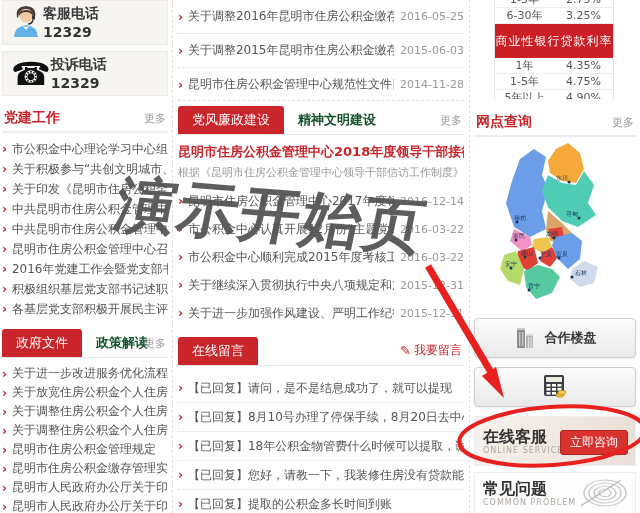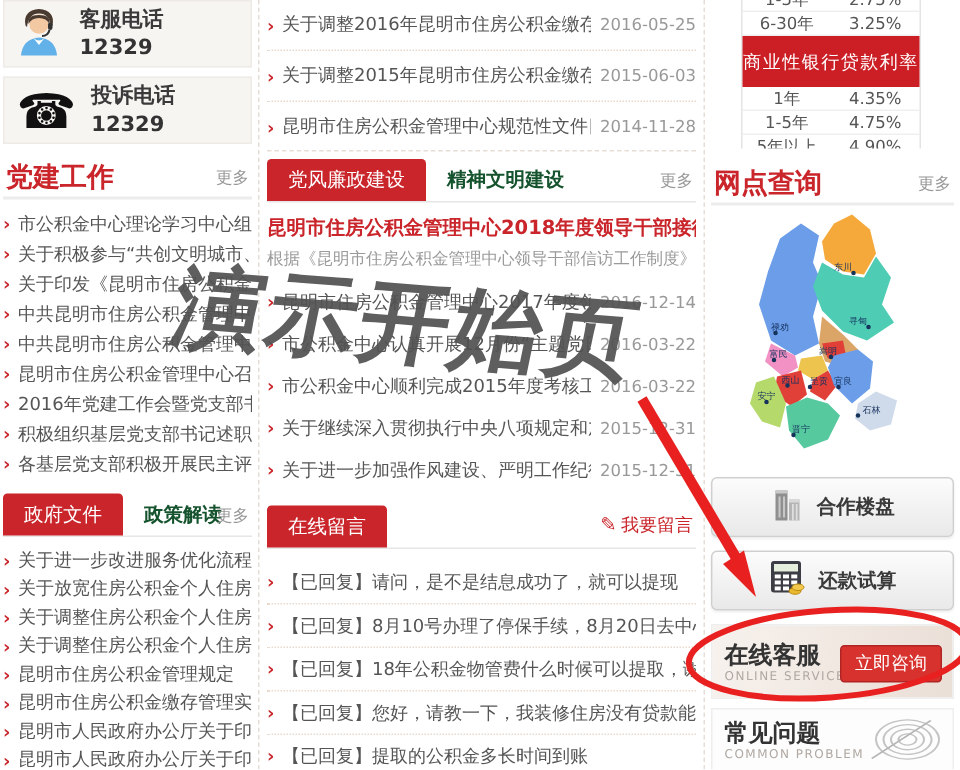--- a/index.html
+++ b/index.html
@@ -6,29 +6,29 @@
   .page{position:relative;width:640px;height:513px;overflow:hidden;background:#fff;
         font-family:"DejaVu Sans","Liberation Sans",sans-serif;color:#555;}
   .vsep{position:absolute;top:0;bottom:0;width:0;border-left:1px dashed #e6ded6;}
   
   .col{position:absolute;top:0;}
   .col-left{left:2px;width:166px;}
   .col-mid{left:178px;width:286px;}
   .col-right{left:474px;width:162px;}
   
   .phone-card{height:43px;background:#f7f5f2;border:1px solid #eeeae6;display:flex;align-items:center;
-              gap:10px;padding:0 6px;margin-bottom:6px;}
+              gap:0;padding:0 6px;margin-bottom:6px;}
   .phone-txt{line-height:1.35;}
   .phone-label{font-size:14px;font-weight:bold;color:#3a3a3a;}
   .phone-number{font-size:14px;font-weight:bold;color:#333;}
   .tel-glyph{font-size:32px;color:#111;line-height:1;margin-left:2px;}
   
   .hd1{display:flex;justify-content:space-between;align-items:center;border-bottom:2px solid #ececec;
        padding:5px 2px;height:16px;}
-  .hd1 .t{color:#c9252b;font-weight:bold;font-size:18px;}
+  .hd1 .t{color:#c9252b;font-weight:bold;font-size:14px;}
   .more{color:#999;font-size:11px;text-decoration:none;cursor:pointer;}
   
   .tabs{position:relative;height:26px;border-bottom:1px solid #e6e6e6;display:flex;align-items:flex-end;}
   .tab-active{background:#c9252b;color:#fff;font-size:13px;font-weight:normal;padding:5px 14px;
               border-radius:3px 3px 0 0;white-space:nowrap;}
   .tab{color:#14532d;font-size:13px;font-weight:bold;padding:5px 14px;white-space:nowrap;}
   .tabs .more{position:absolute;right:2px;bottom:6px;}
   .msg-action{position:absolute;right:2px;bottom:6px;color:#c9252b;font-size:12px;display:flex;
               align-items:center;gap:3px;cursor:pointer;}
   .pencil{font-size:13px;color:#c9252b;}
@@ -391,21 +391,20 @@
             <rect x="14.5" y="10" width="4" height="2.6" fill="#fff"></rect>
           <rect x="3.5" y="14" width="4" height="2.6" fill="#fff"></rect>
             <rect x="9" y="14" width="4" height="2.6" fill="#fff"></rect>
             <rect x="14.5" y="14" width="4" height="2.6" fill="#fff"></rect>
           <rect x="3.5" y="18" width="4" height="2.6" fill="#fff"></rect>
             <rect x="9" y="18" width="4" height="2.6" fill="#fff"></rect>
           <ellipse cx="17" cy="21" rx="4" ry="2.2" fill="#e8b830" stroke="#b8860b" stroke-width="0.6"></ellipse>
           <ellipse cx="19" cy="18.5" rx="4" ry="2.2" fill="#f2c94c" stroke="#b8860b" stroke-width="0.6"></ellipse>
         </svg>
       </span>
-      <span>还款试算</span>
     </div>
 
     <div class="svc">
       <div>
         <div class="card-t">在线客服</div>
         <div class="card-s">ONLINE SERVICE</div>
       </div>
       <button class="svc-btn">立即咨询</button>
     </div>
 

